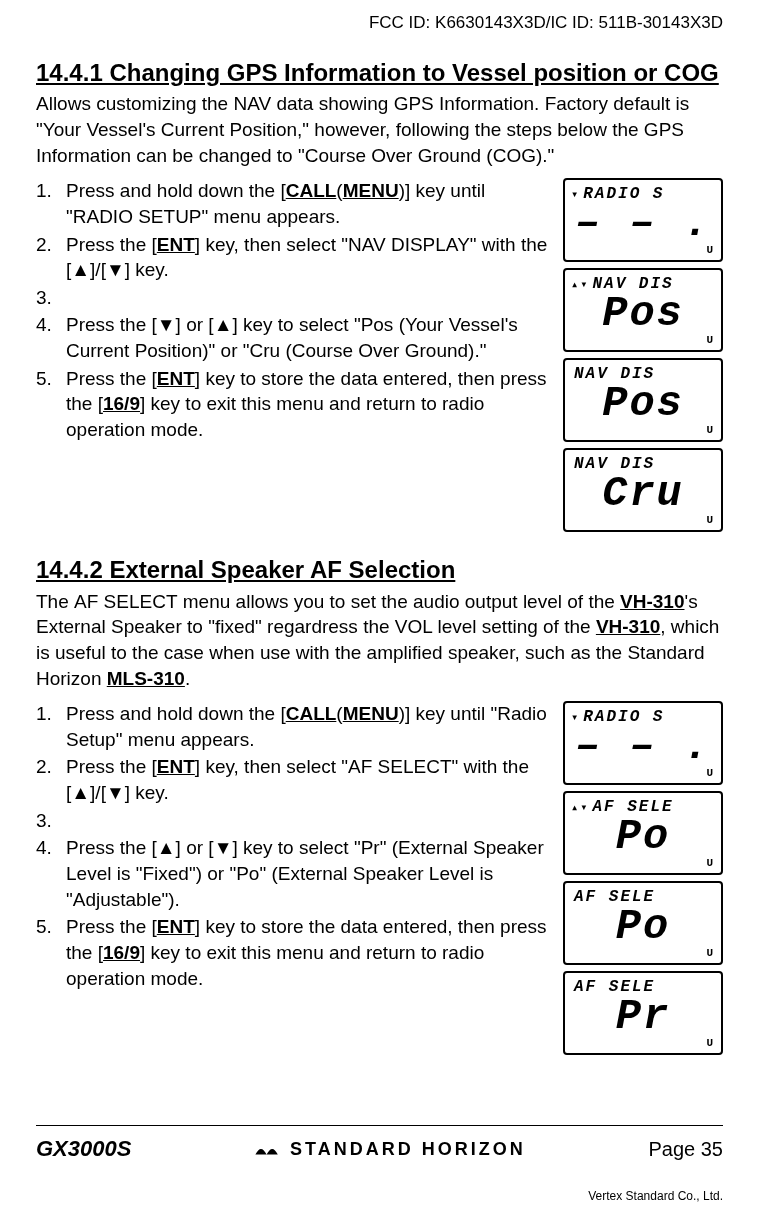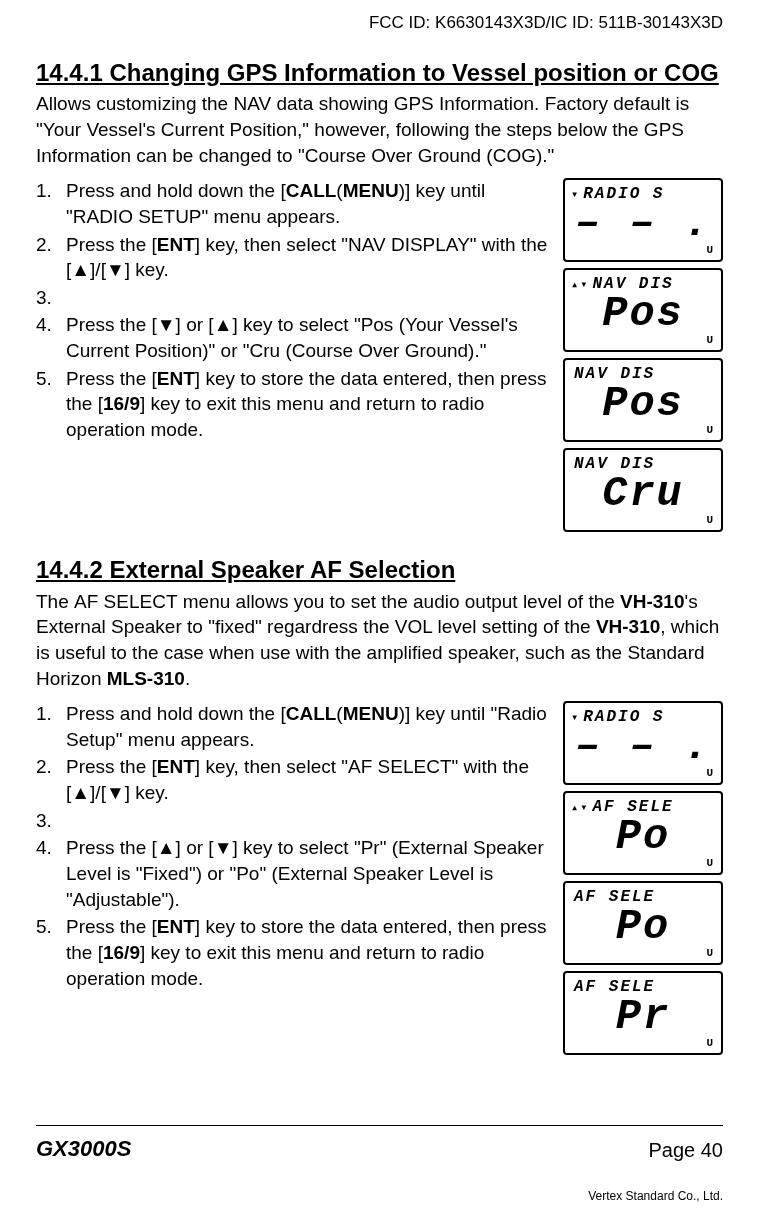--- a/index.html
+++ b/index.html
@@ -36,32 +36,32 @@
     display: flex;
     flex-direction: column;
     justify-content: space-between;
     font-family: "Courier New", monospace;
     letter-spacing: 2px;
   }
   .lcd .top { font-size: 16px; font-style: italic; font-weight: bold; display:flex; align-items:center; gap:3px;}
   .lcd .big { font-size: 42px; font-style: italic; font-weight: bold; line-height: 0.85; text-align: center; }
   .lcd .btm { display:flex; justify-content:flex-end; font-size:11px; font-weight:bold;}
   .lcd .arrow { font-size:12px; }
-  .b { font-weight: bold; }
-  .u { }
+  .b { font-weight: bold; text-decoration: underline; }
+  .u { text-decoration: underline; }
   .menutxt { font-family: Arial, sans-serif; }
   .footer {
     position: absolute;
     bottom: 58px;
     left: 36px;
     right: 36px;
     border-top: 1.5px solid #000;
     padding-top: 8px;
     display: flex;
-    align-items: flex-end;
+    align-items: center;
     justify-content: space-between;
   }
   .footer .model { font-style: italic; font-weight: bold; font-size: 22px; }
   .footer .brand { display:flex; align-items:center; gap:8px; font-family: Arial; font-weight: bold; letter-spacing: 3px; font-size: 18px;}
   .footer .brand svg { width:28px; height:20px;}
   .footer .page { font-size: 20px; }
   .vertex { position:absolute; bottom:18px; right:36px; font-size:12px;text-align:center;}
 </style>
 </head>
 <body>
@@ -191,15 +191,21 @@
           <span>AF SELE</span>
         </div>
         <div class="big">Pr</div>
         <div class="btm">U</div>
       </div>
   </div>
 </div>
 
 <div class="footer">
   <div class="model">GX3000S</div>
-  <div class="page">Page 40</div>
+  <div class="brand">
+    <svg viewBox="0 0 40 24">
+        <path d="M2 20 Q10 4 18 20 Q26 4 34 20 Z" fill="#000"></path>
+      </svg>
+    <span>STANDARD HORIZON</span>
+  </div>
+  <div class="page">Page 35</div>
 </div>
 <div class="vertex">Vertex Standard Co., Ltd.</div>
 
 </body></html>

